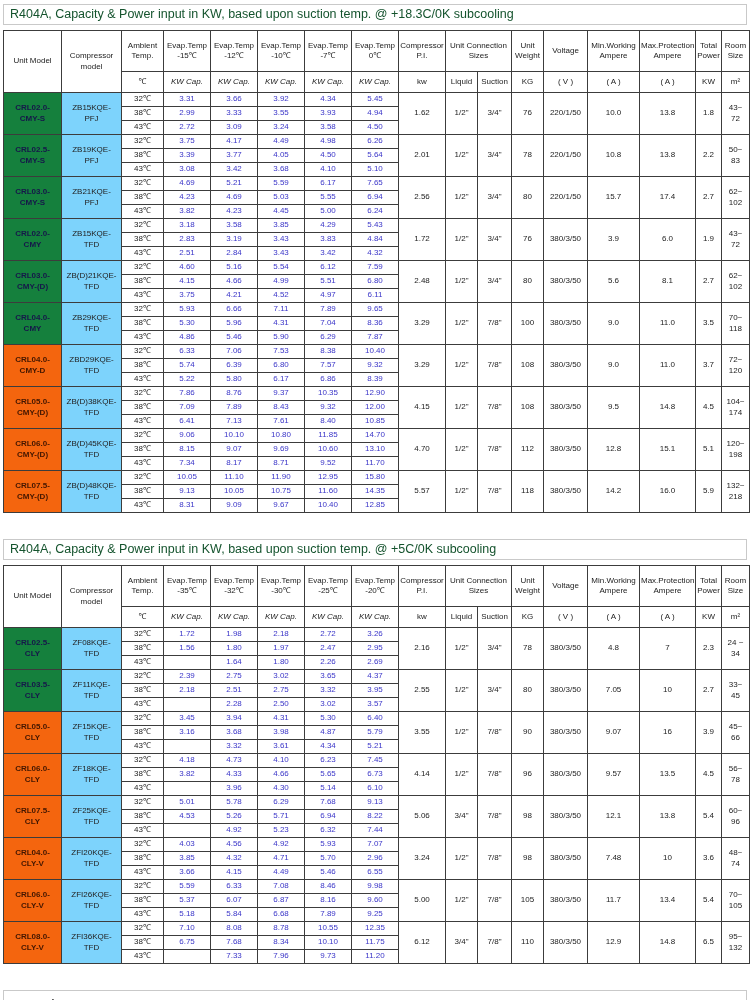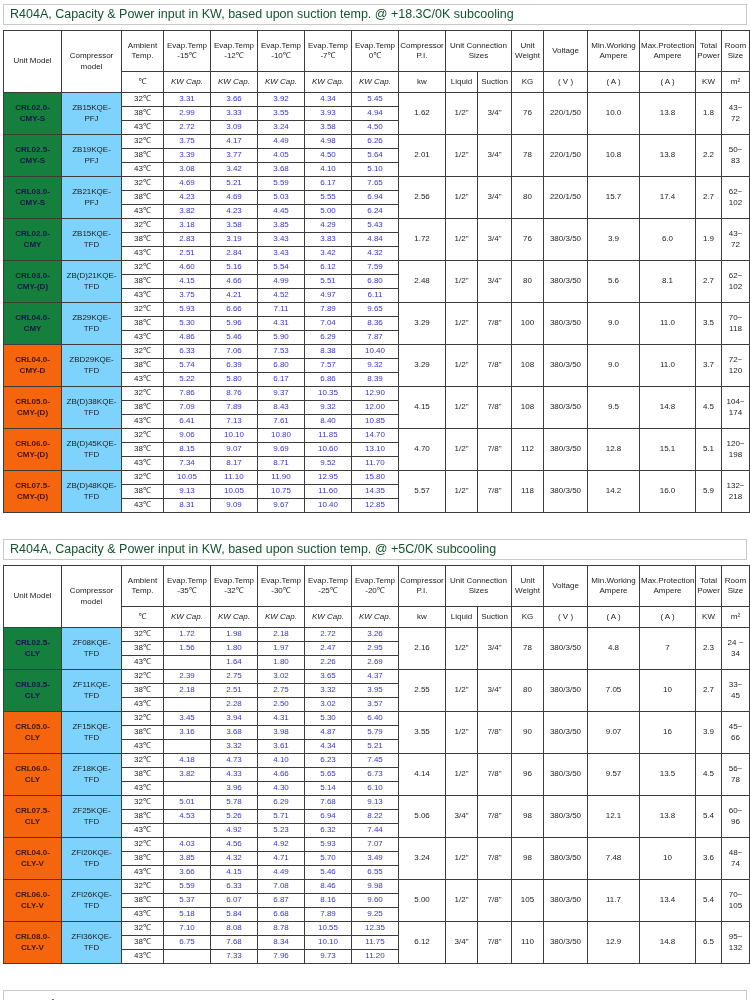--- a/index.html
+++ b/index.html
@@ -785,21 +785,21 @@
           <td rowspan="3">3.6</td>
           <td rowspan="3">48~
 74</td>
         </tr>
         <tr>
           <td>38℃</td>
           <td class="val">3.85</td>
           <td class="val">4.32</td>
           <td class="val">4.71</td>
           <td class="val">5.70</td>
-          <td class="val">3.49</td>
+          <td class="val">2.96</td>
         </tr>
         <tr>
           <td>43℃</td>
           <td class="val">3.66</td>
           <td class="val">4.15</td>
           <td class="val">4.49</td>
           <td class="val">5.46</td>
           <td class="val">6.55</td>
         </tr>
         <tr>

